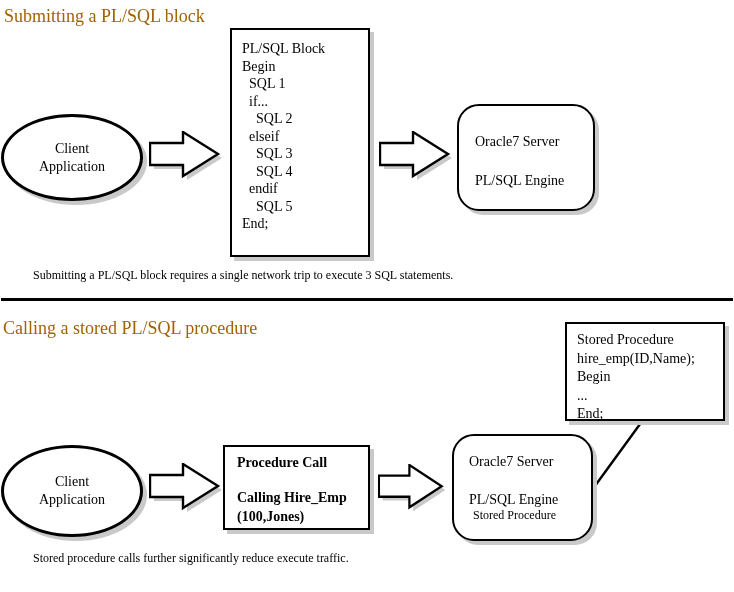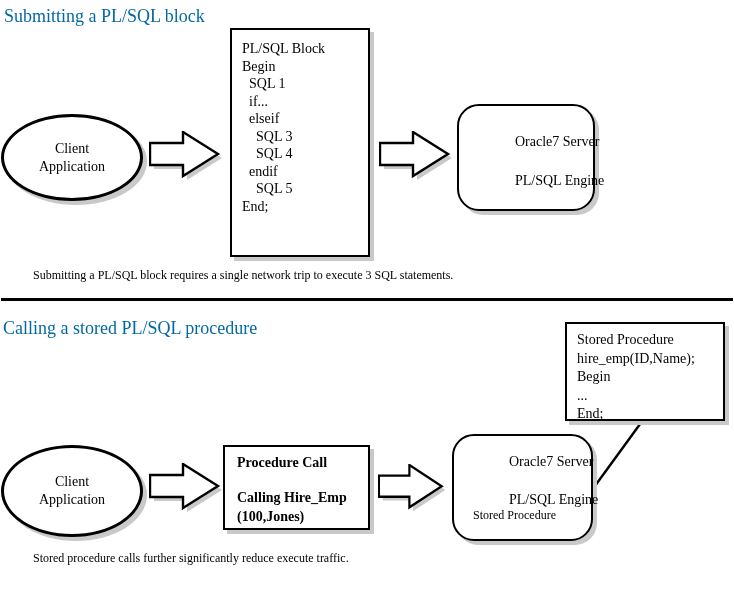--- a/index.html
+++ b/index.html
@@ -10,21 +10,21 @@
     position: relative;
     width: 734px;
     height: 592px;
     background: #ffffff;
     overflow: hidden;
   }
 
   .section-title {
     position: absolute;
     font-size: 18px;
-    color: #0369a1;
+    color: #a16207;
     white-space: nowrap;
   }
 
   .ellipse {
     position: absolute;
     border: 3px solid #000;
     border-radius: 50%;
     background: #fff;
     box-shadow: 4px 4px 0 #c9c9c9;
     display: flex;
@@ -50,21 +50,21 @@
     border-radius: 22px;
     border-width: 2px;
   }
 
   .code-line { white-space: pre; line-height: 17.5px; }
 
   .plsql-block-box { padding: 10px 0 0 10px; }
   .stored-proc-box { padding: 7px 0 0 10px; }
   .stored-proc-box .code-line { line-height: 18.5px; }
 
-  .server-box-line { white-space: pre; margin-left: 40px; }
+  .server-box-line { white-space: pre; }
 
   .caption {
     position: absolute;
     font-size: 12px;
     white-space: nowrap;
   }
 
   .divider {
     position: absolute;
     left: 1px;
@@ -94,20 +94,21 @@
   <svg class="arrow-svg" style="left:149px; top:131px;" width="78" height="54" viewBox="0 0 78 54">
     <polygon points="5,16 38,16 38,5 73,27 38,49 38,38 5,38" fill="#c9c9c9"></polygon>
     <polygon points="1,12 34,12 34,1 69,23 34,45 34,34 1,34" fill="#ffffff" stroke="#000000" stroke-width="2.4"></polygon>
   </svg>
 
   <div class="box plsql-block-box" style="left:230px; top:28px; width:140px; height:229px;">
     <div class="code-line">PL/SQL Block</div>
     <div class="code-line">Begin</div>
     <div class="code-line">  SQL 1</div>
     <div class="code-line">  if...</div>
+    <div class="code-line">    SQL 2</div>
     <div class="code-line">  elseif</div>
     <div class="code-line">    SQL 3</div>
     <div class="code-line">    SQL 4</div>
     <div class="code-line">  endif</div>
     <div class="code-line">    SQL 5</div>
     <div class="code-line">End;</div>
   </div>
 
   <svg class="arrow-svg" style="left:379px; top:131px;" width="78" height="54" viewBox="0 0 78 54">
     <polygon points="5,16 38,16 38,5 73,27 38,49 38,38 5,38" fill="#c9c9c9"></polygon>

